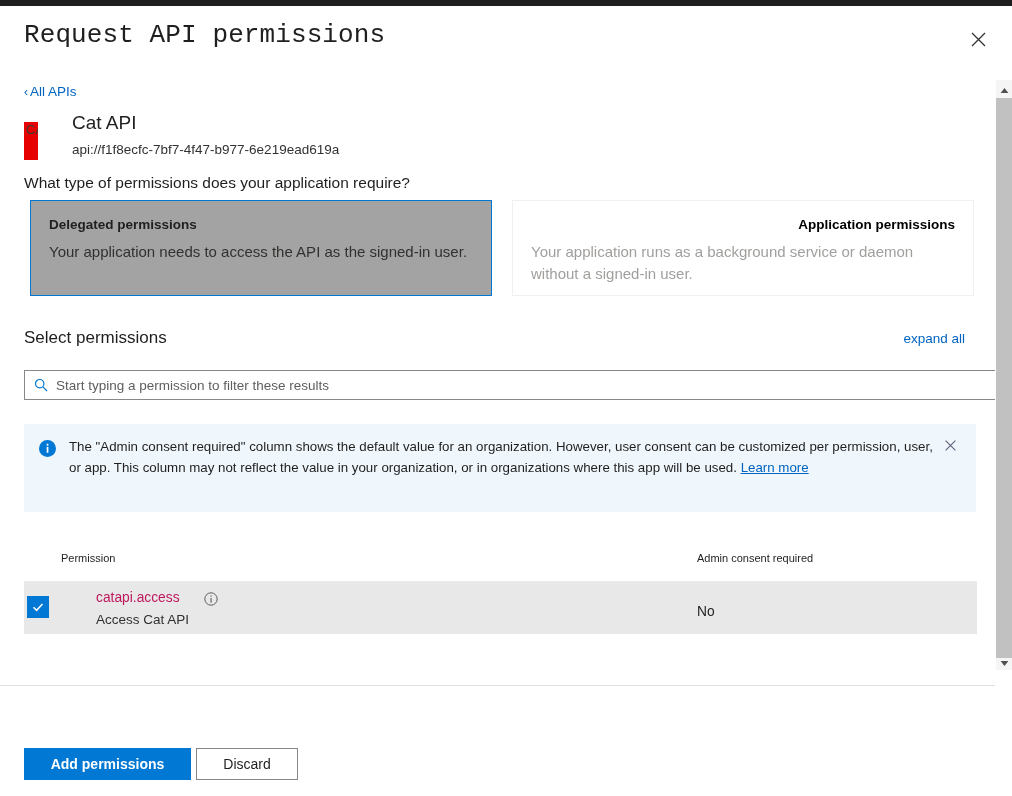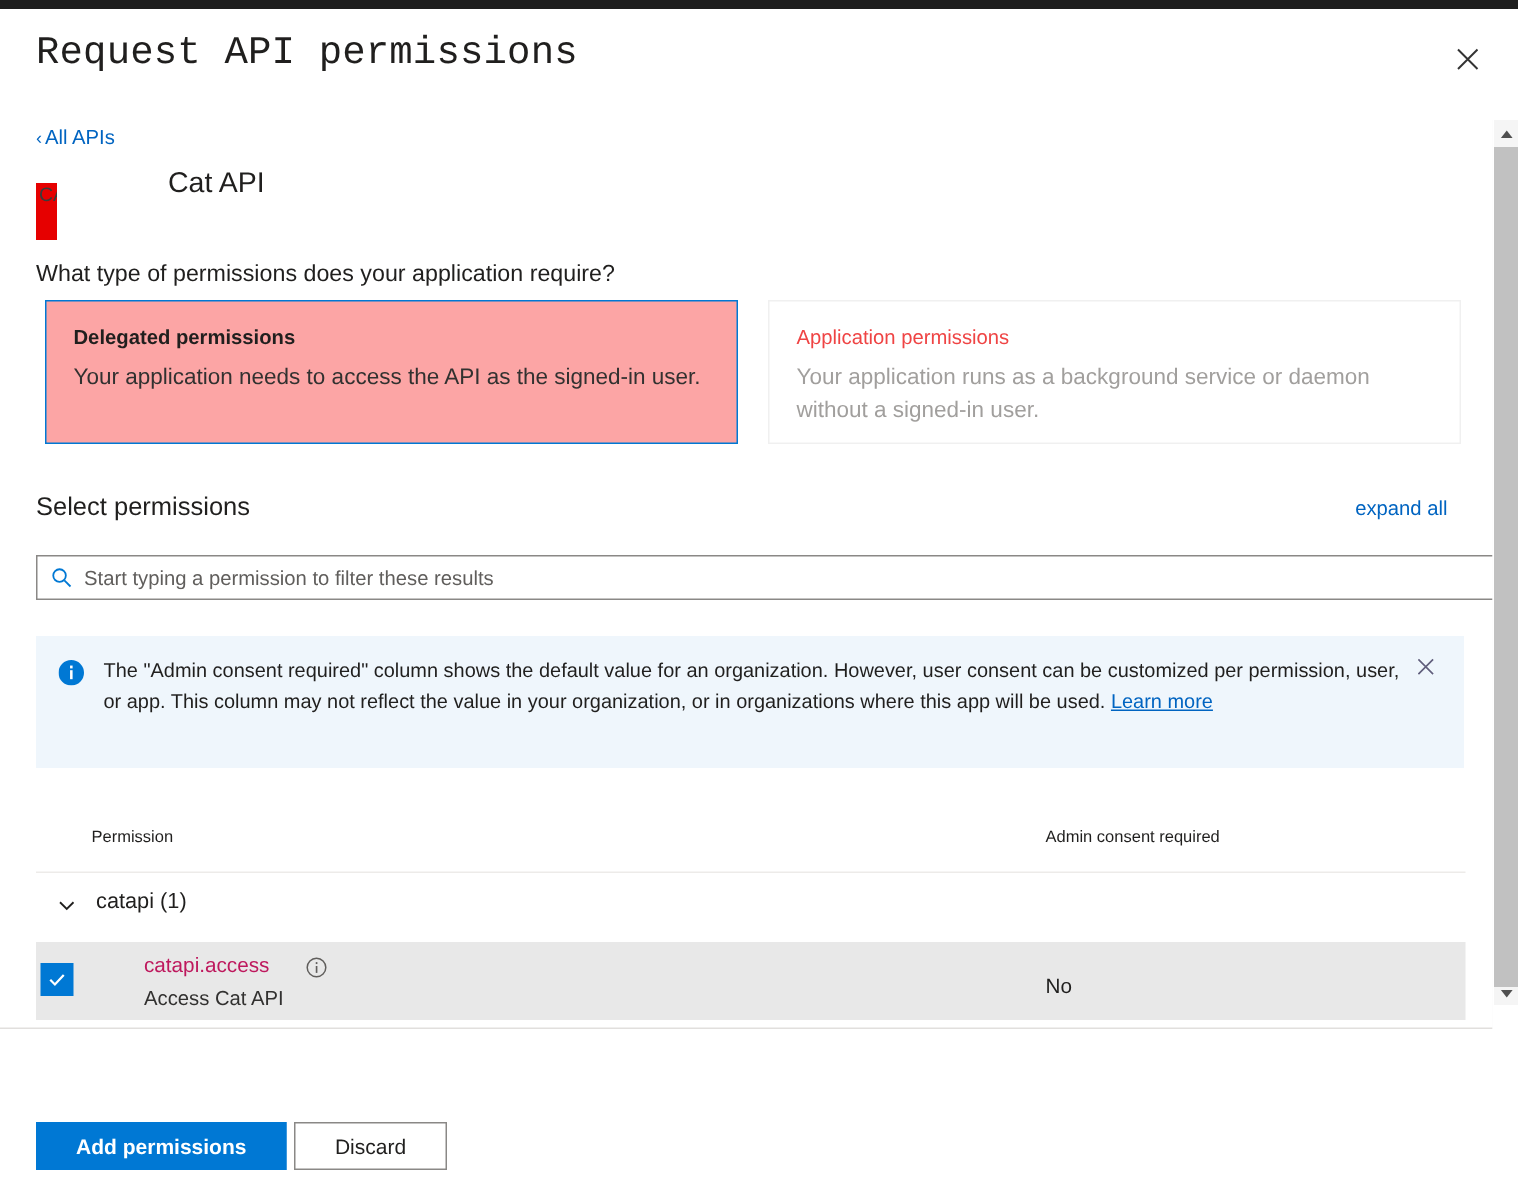--- a/index.html
+++ b/index.html
@@ -73,21 +73,20 @@
     width: 14px; height: 38px;
     background: #e60000;
     font-size: 13px; color: #3b3b3b;
     line-height: 1.1; padding: 1px 0 0 2px;
     overflow: hidden;
   }
   .api-name {
     position: absolute; left: 48px; top: 0;
     font-size: 19px; font-weight: 400; color: #201f1e;
     white-space: nowrap;
-    margin-left: 40px;
   }
   .api-id {
     position: absolute; left: 48px; top: 30px;
     font-size: 13.5px; color: #323130;
     white-space: nowrap;
   }
 
   
   .question {
     position: absolute; left: 24px; top: 94px;
@@ -96,33 +95,33 @@
 
   
   .cards { position: absolute; left: 30px; top: 120px; }
   .card {
     position: absolute; top: 0;
     width: 462px; height: 96px;
     padding: 16px 18px 0 18px;
   }
   .card.selected {
     left: 0;
-    background: #fca5a5;
+    background: #a3a3a3;
     border: 1px solid #0078d4;
     cursor: pointer;
   }
   .card.disabled {
     left: 482px;
     background: #ffffff;
     border: 1px solid #f0f0f0;
     cursor: default;
   }
   .card-title { font-size: 13.5px; font-weight: 700; margin-bottom: 9px; }
   .card.selected .card-title { color: #201f1e; }
-  .card.disabled .card-title { color: #ef4444; font-weight: 400; }
+  .card.disabled .card-title { color: #000000; font-weight: 700; text-align: right; }
   .card-desc { font-size: 15px; line-height: 1.45; }
   .card.selected .card-desc { color: #323130; }
   .card.disabled .card-desc { color: #a19f9d; }
 
   
   .sel-head {
     position: absolute; left: 24px; top: 248px;
     font-size: 17px; color: #201f1e; white-space: nowrap;
   }
   .expand-all {
@@ -281,20 +280,21 @@
 <div class="scrollbody">
   <div class="content">
 
     <div class="breadcrumb">
       <span class="chev">‹</span><span>All APIs</span>
     </div>
 
     <div class="api-row">
       <div class="api-logo">CA</div>
       <div class="api-name">Cat API</div>
+      <div class="api-id">api://f1f8ecfc-7bf7-4f47-b977-6e219ead619a</div>
     </div>
 
     <div class="question">What type of permissions does your application require?</div>
 
     <div class="cards">
       <div class="card selected">
         <div class="card-title">Delegated permissions</div>
         <div class="card-desc">Your application needs to access the API as the signed-in user.</div>
       </div>
       <div class="card disabled">
@@ -333,28 +333,20 @@
         </span>
       </div>
     </div>
 
     <div class="table">
       <div class="th-row">
         <div class="th c1">Permission</div>
         <div class="th c2">Admin consent required</div>
       </div>
 
-      <div class="group-row">
-        <span class="group-chev">
-          <svg width="13" height="13" viewBox="0 0 13 13">
-            <path d="M2 4.5 L6.5 9 L11 4.5" stroke="#201f1e" stroke-width="1.2" fill="none"></path>
-          </svg>
-        </span>
-        <div class="group-label">catapi (1)</div>
-      </div>
 
       <div class="perm-row">
         <div class="perm-check">
           <svg width="14" height="14" viewBox="0 0 14 14">
             <path d="M2.5 7.2 L5.6 10.3 L11.5 4" stroke="#ffffff" stroke-width="1.5" fill="none"></path>
           </svg>
         </div>
         <div class="perm-name">catapi.access</div>
         <span class="perm-info">
           <svg width="14" height="14" viewBox="0 0 14 14">

